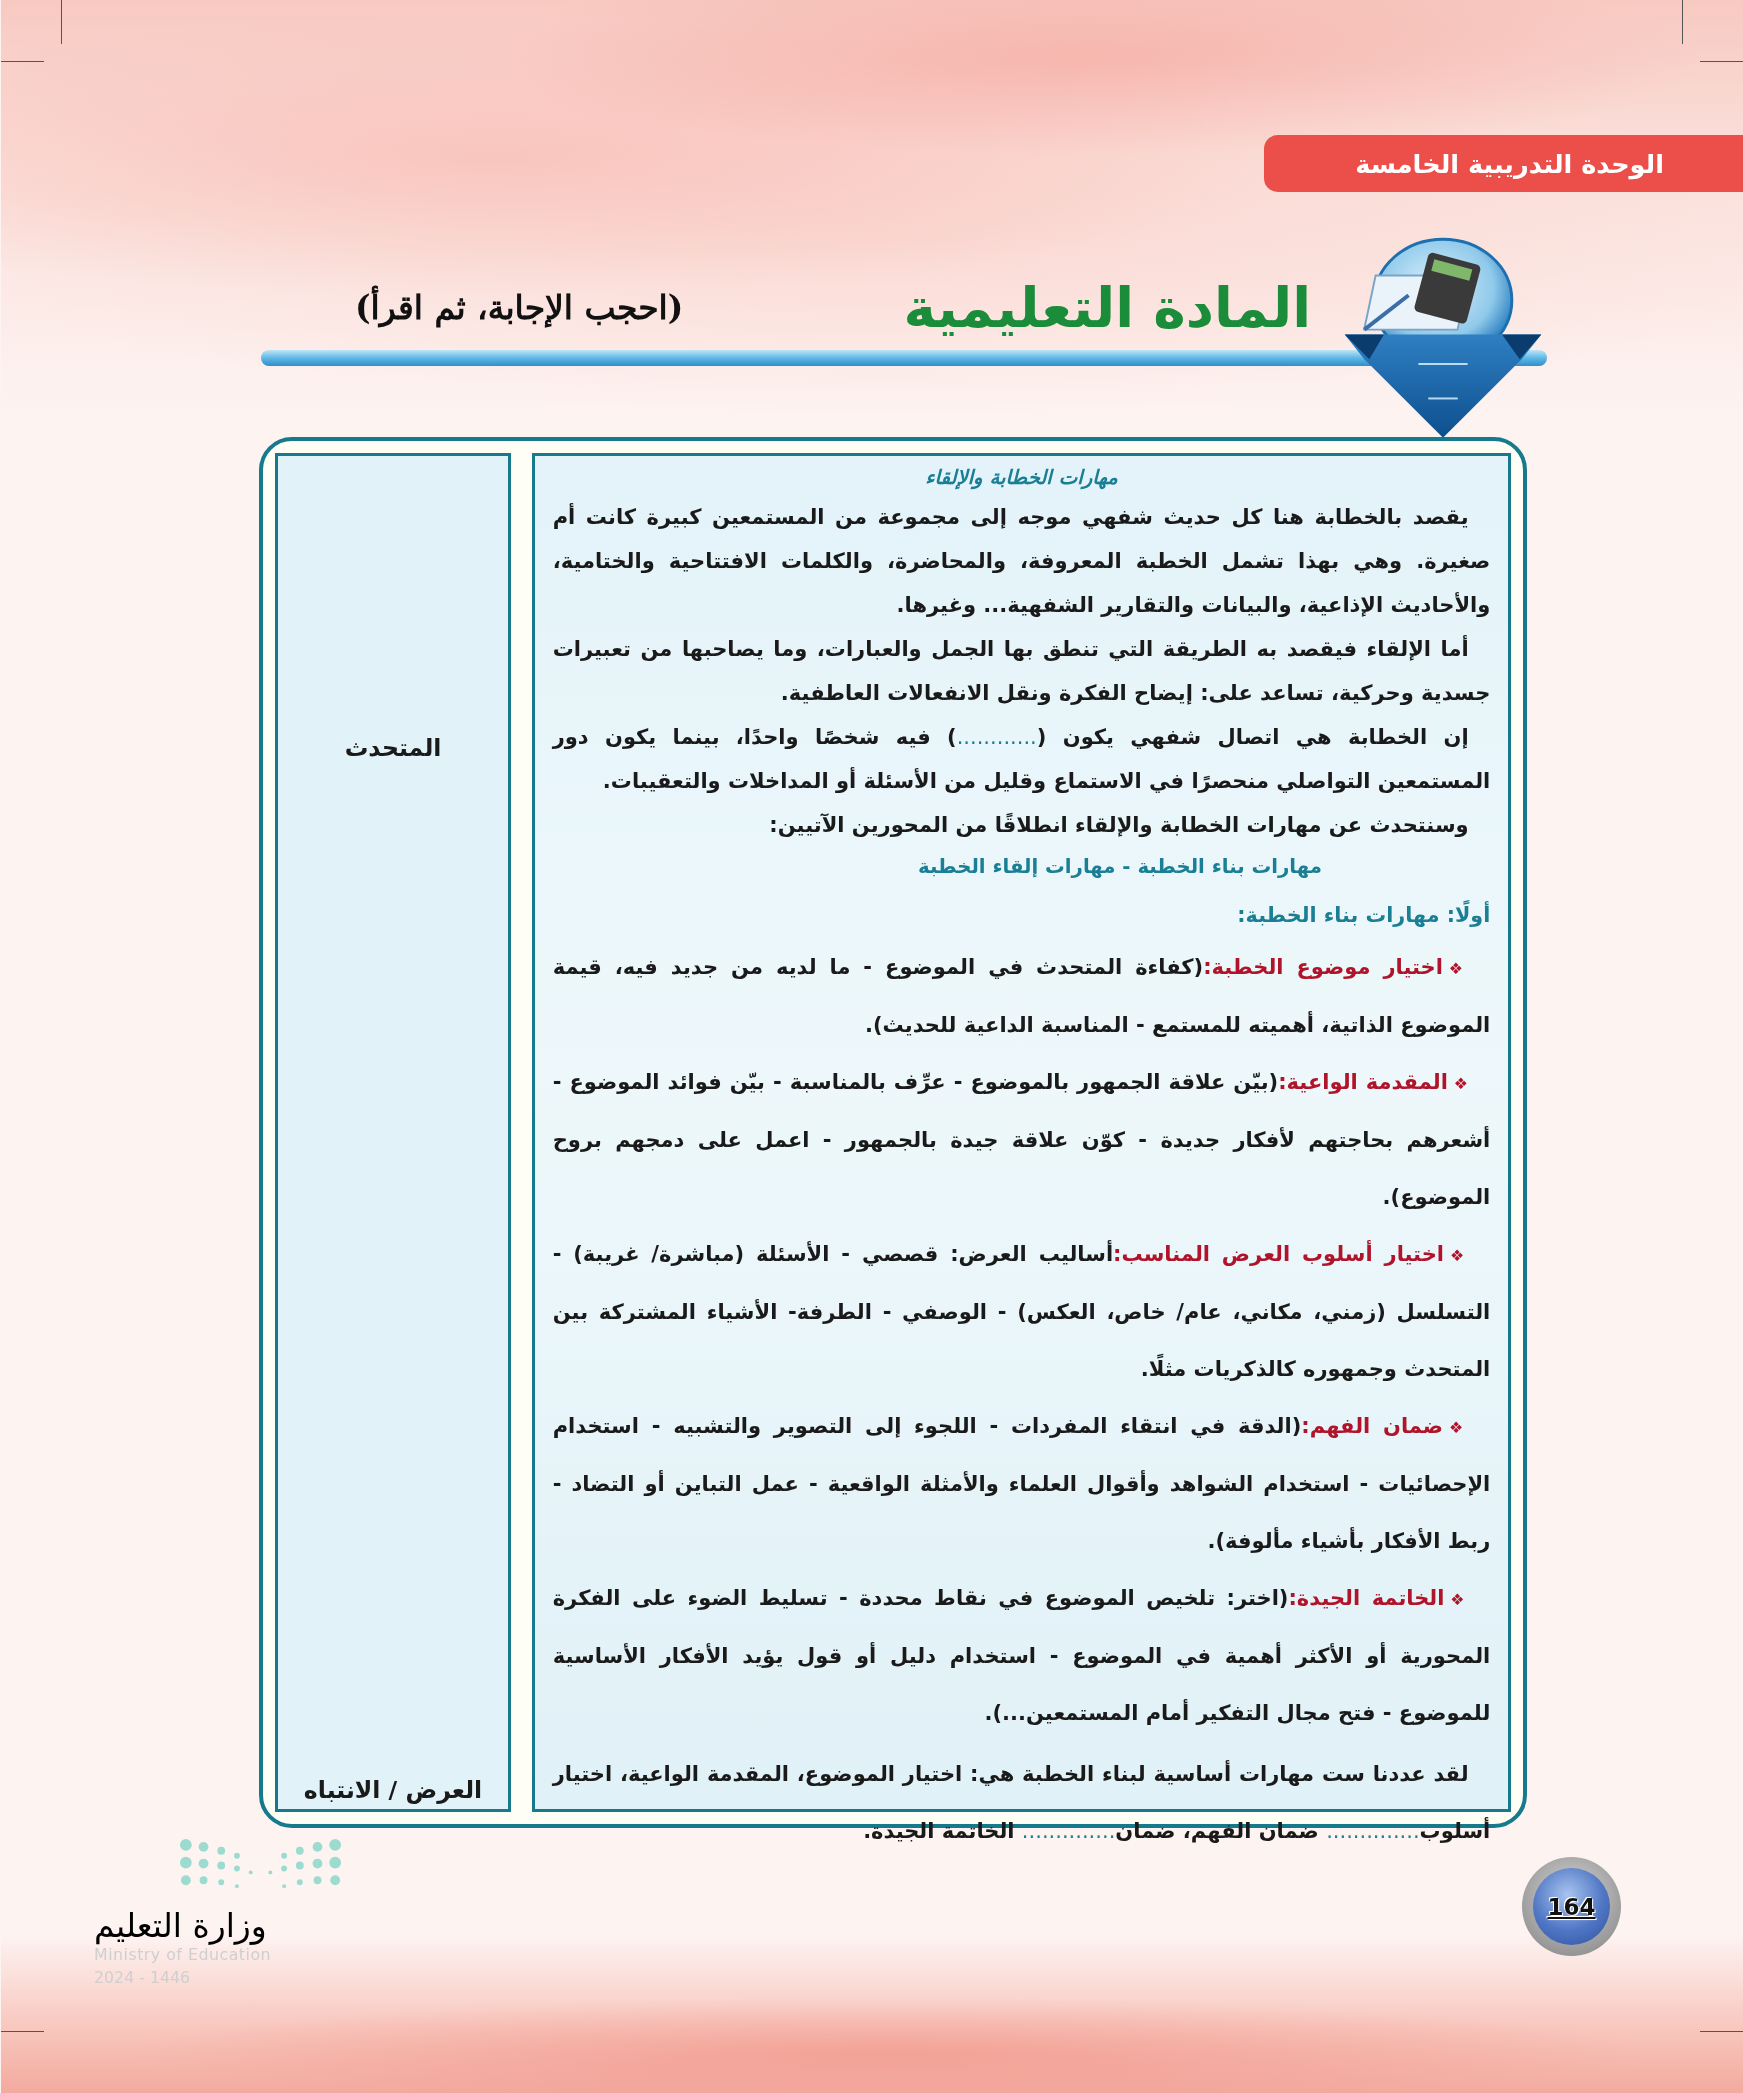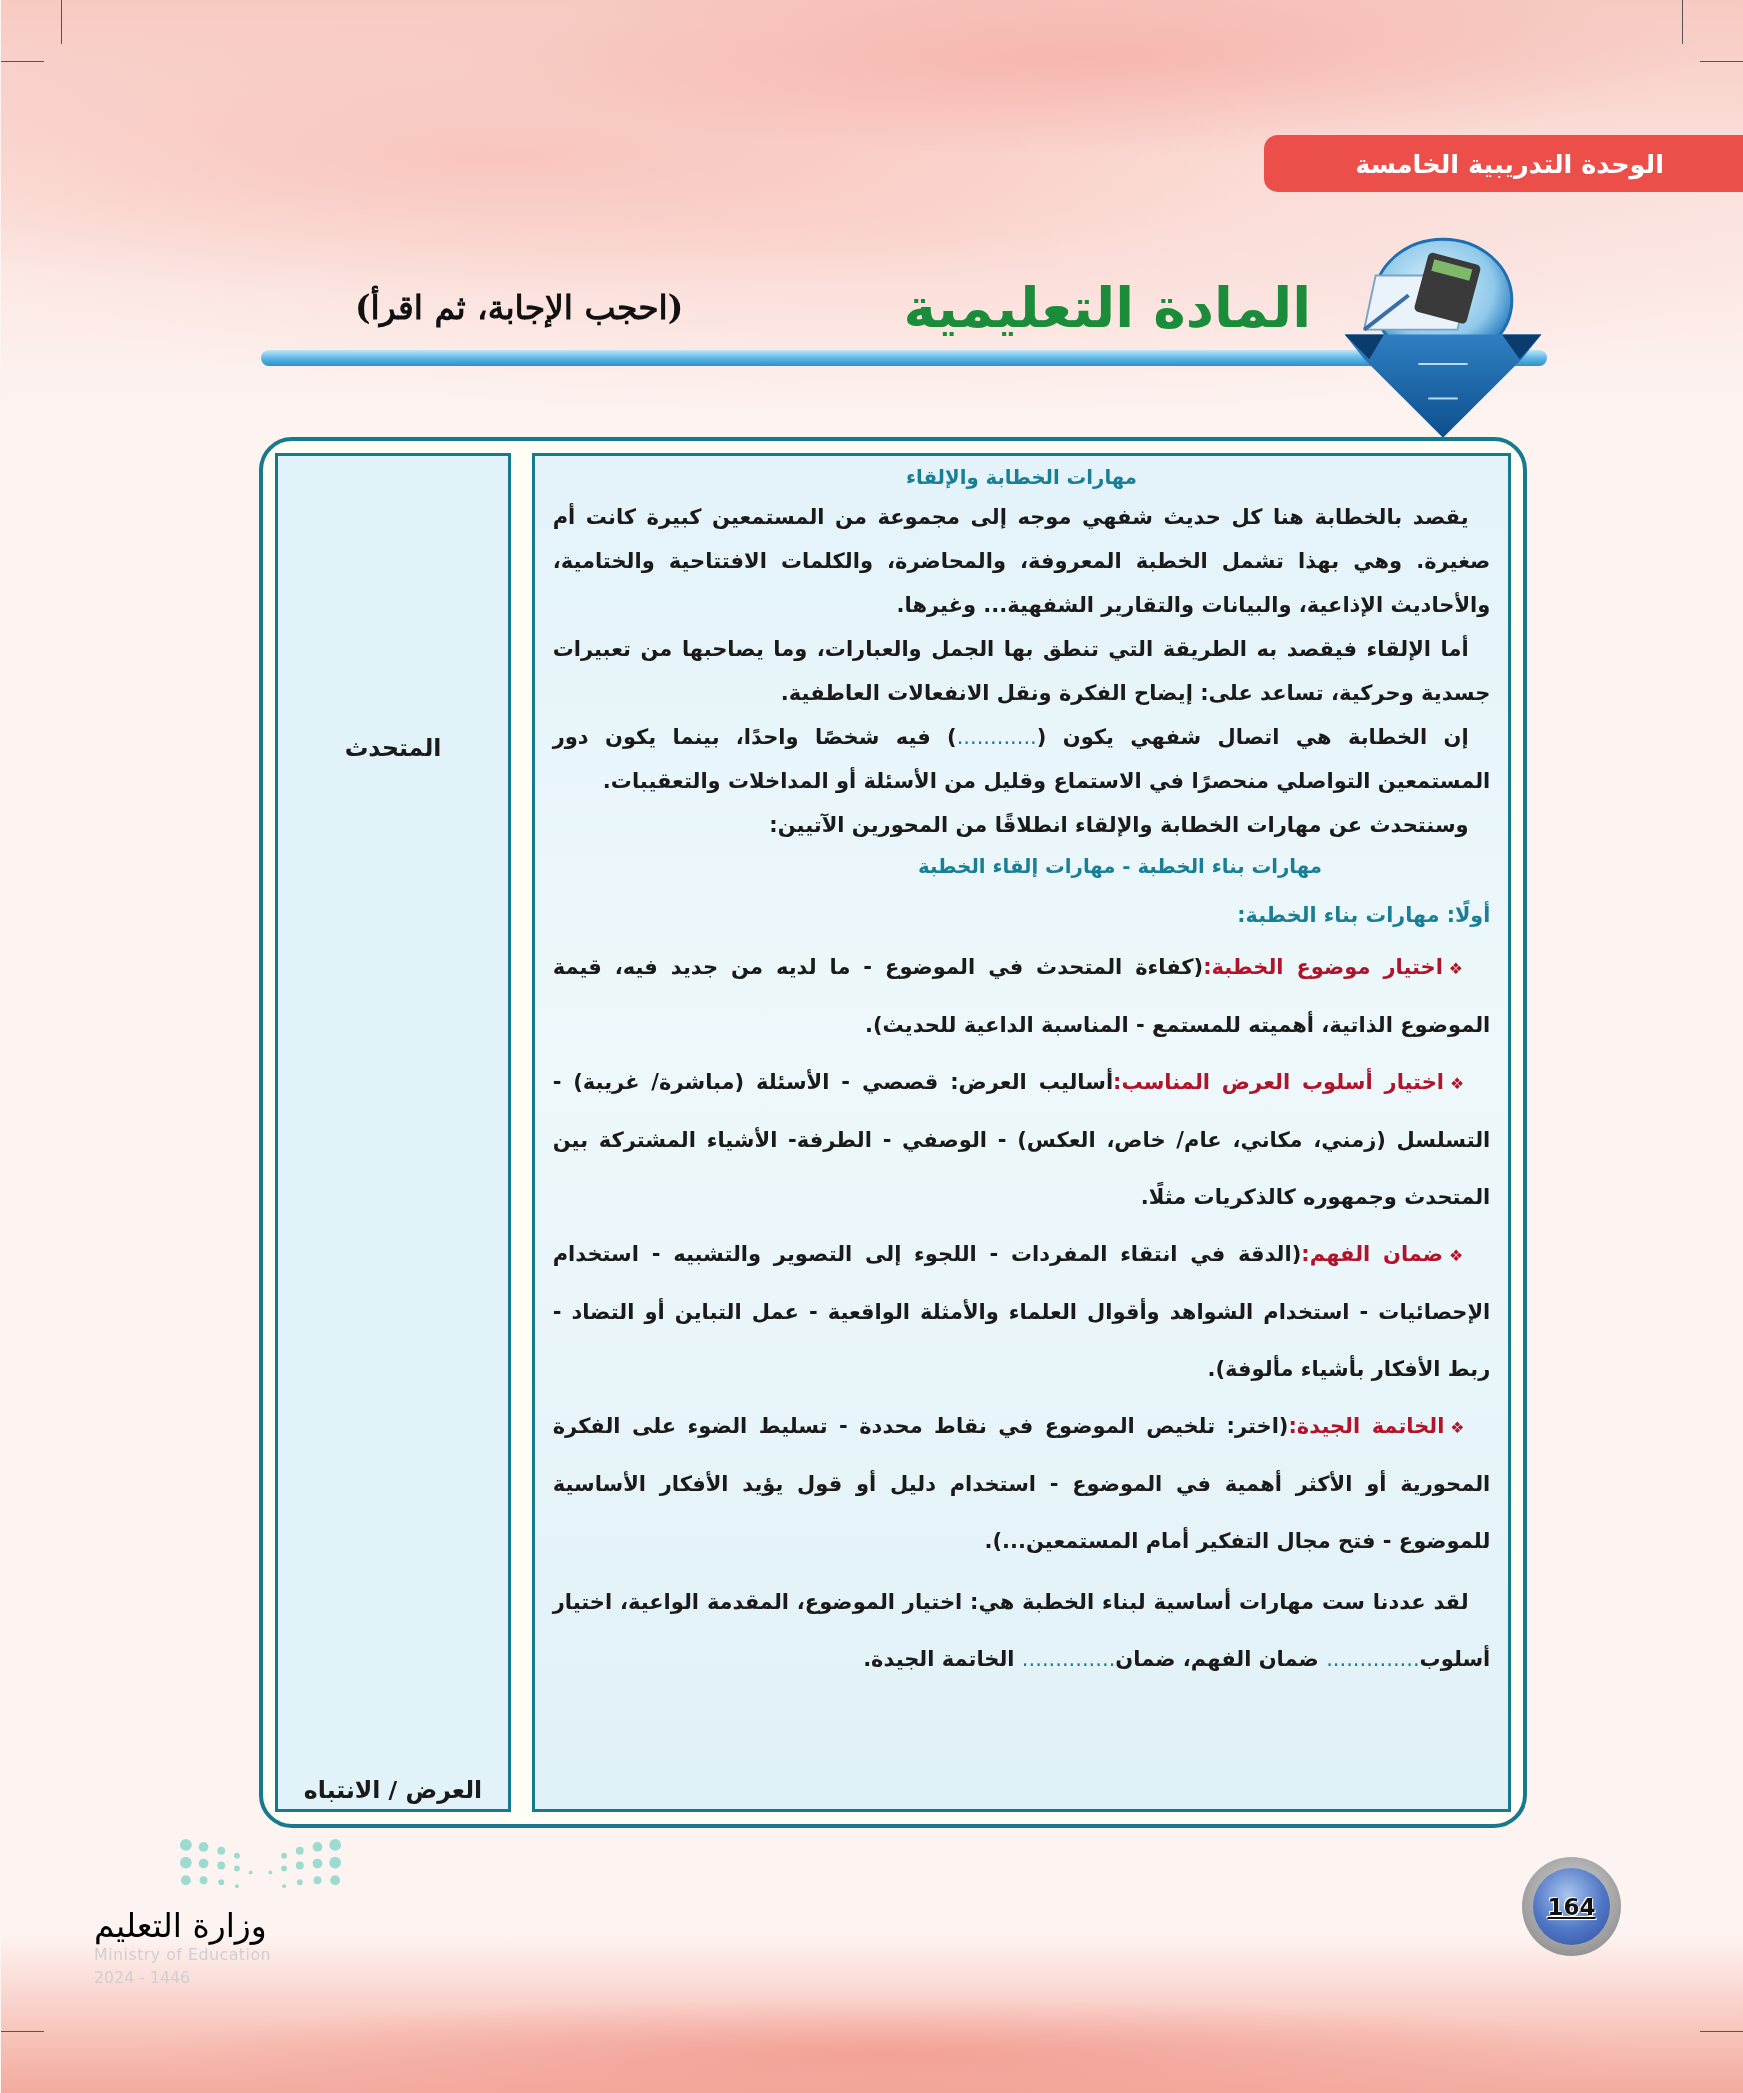--- a/index.html
+++ b/index.html
@@ -72,21 +72,21 @@
     direction: rtl; text-align: justify;
     font-weight: bold; font-size: 21px;
   }
   .left-label {
     position: absolute; left: 0; right: 0; text-align: center;
     font-size: 23.6px; font-weight: bold; color: #1a1a1a;
   }
   .lbl-speaker { top: 258px; margin-top: 20px; }
   .lbl-display { top: 1320px; }
 
-  .sec-title { color: #1a7f94; text-align: center; font-size: 19.7px; margin-bottom: 5.9px; }
+  .sec-title { color: #1a7f94; text-align: center; font-size: 19.7px; margin-bottom: 5.9px; font-style: italic; }
   .para { line-height: 44px; text-indent: 21.7px; }
   .axes { color: #1a7f94; text-align: center; line-height: 39px; font-size: 19.7px; padding-left: 197px; }
   .heading1 { color: #1a7f94; margin-top: 5.9px; line-height: 47px; font-size: 20.7px; }
   .bullet { line-height: 57px; text-indent: 21.7px; margin-top: 0; }
   .bullet .b-icon { color: #b0142a; font-size: 15.8px; margin-left: 5.9px; }
   .bullet .b-title { color: #b0142a; }
   .blank { color: #1a7f94; letter-spacing: 1px; font-weight: normal; }
   .summary { line-height: 57px; text-indent: 21.7px; margin-top: 3.9px; }
 
   
@@ -166,20 +166,21 @@
 <div class="cell-right">
   <div class="sec-title">مهارات الخطابة والإلقاء</div>
   <p class="para">يقصد بالخطابة هنا كل حديث شفهي موجه إلى مجموعة من المستمعين كبيرة كانت أم صغيرة. وهي بهذا تشمل الخطبة المعروفة، والمحاضرة، والكلمات الافتتاحية والختامية، والأحاديث الإذاعية، والبيانات والتقارير الشفهية... وغيرها.</p>
   <p class="para">أما الإلقاء فيقصد به الطريقة التي تنطق بها الجمل والعبارات، وما يصاحبها من تعبيرات جسدية وحركية، تساعد على: إيضاح الفكرة ونقل الانفعالات العاطفية.</p>
   <p class="para"><span>إن الخطابة هي اتصال شفهي يكون (</span><span class="blank">............</span><span>) فيه شخصًا واحدًا، بينما يكون دور المستمعين التواصلي منحصرًا في الاستماع وقليل من الأسئلة أو المداخلات والتعقيبات.</span></p>
   <p class="para">وسنتحدث عن مهارات الخطابة والإلقاء انطلاقًا من المحورين الآتيين:</p>
   <div class="axes">مهارات بناء الخطبة - مهارات إلقاء الخطبة</div>
   <div class="heading1">أولًا: مهارات بناء الخطبة:</div>
 
   <p class="bullet"><span class="b-icon">❖</span><span class="b-title">اختيار موضوع الخطبة:</span><span>(كفاءة المتحدث في الموضوع - ما لديه من جديد فيه، قيمة الموضوع الذاتية، أهميته للمستمع - المناسبة الداعية للحديث).</span></p>
+  <p class="bullet"><span class="b-icon">❖</span><span class="b-title">المقدمة الواعية:</span><span>(بيّن علاقة الجمهور بالموضوع - عرِّف بالمناسبة - بيّن فوائد الموضوع - أشعرهم بحاجتهم لأفكار جديدة - كوّن علاقة جيدة بالجمهور - اعمل على دمجهم بروح الموضوع).</span></p>
   <p class="bullet"><span class="b-icon">❖</span><span class="b-title">اختيار أسلوب العرض المناسب:</span><span>أساليب العرض: قصصي - الأسئلة (مباشرة/ غريبة) - التسلسل (زمني، مكاني، عام/ خاص، العكس) - الوصفي - الطرفة- الأشياء المشتركة بين المتحدث وجمهوره كالذكريات مثلًا.</span></p>
   <p class="bullet"><span class="b-icon">❖</span><span class="b-title">ضمان الفهم:</span><span>(الدقة في انتقاء المفردات - اللجوء إلى التصوير والتشبيه - استخدام الإحصائيات - استخدام الشواهد وأقوال العلماء والأمثلة الواقعية - عمل التباين أو التضاد - ربط الأفكار بأشياء مألوفة).</span></p>
   <p class="bullet"><span class="b-icon">❖</span><span class="b-title">الخاتمة الجيدة:</span><span>(اختر: تلخيص الموضوع في نقاط محددة - تسليط الضوء على الفكرة المحورية أو الأكثر أهمية في الموضوع - استخدام دليل أو قول يؤيد الأفكار الأساسية للموضوع - فتح مجال التفكير أمام المستمعين...).</span></p>
 
   <p class="summary"><span>لقد عددنا ست مهارات أساسية لبناء الخطبة هي: اختيار الموضوع، المقدمة الواعية، اختيار أسلوب</span><span class="blank">..............</span><span> ضمان الفهم، ضمان</span><span class="blank">..............</span><span> الخاتمة الجيدة.</span></p>
 </div>
 
 <div class="ministry">
   <svg class="dots" width="167" height="59" viewBox="0 0 170 60">
     <g fill="#9ddbd0">

